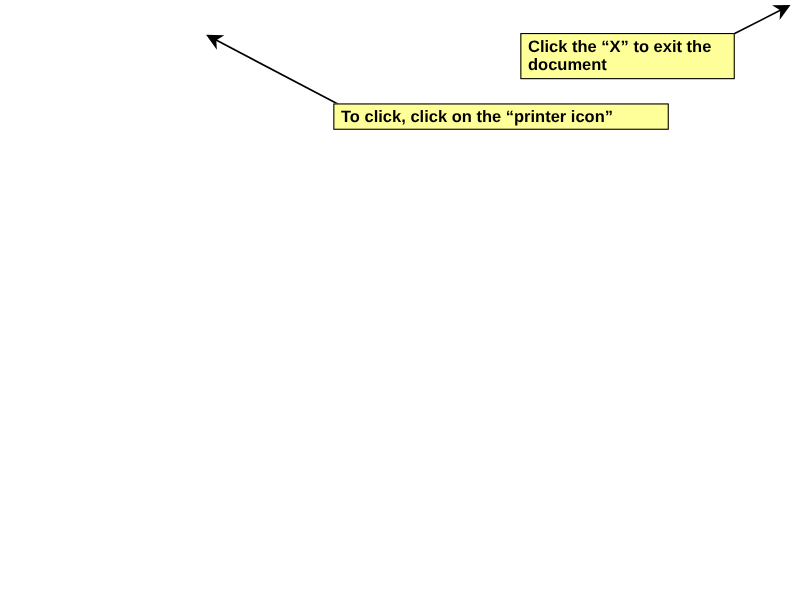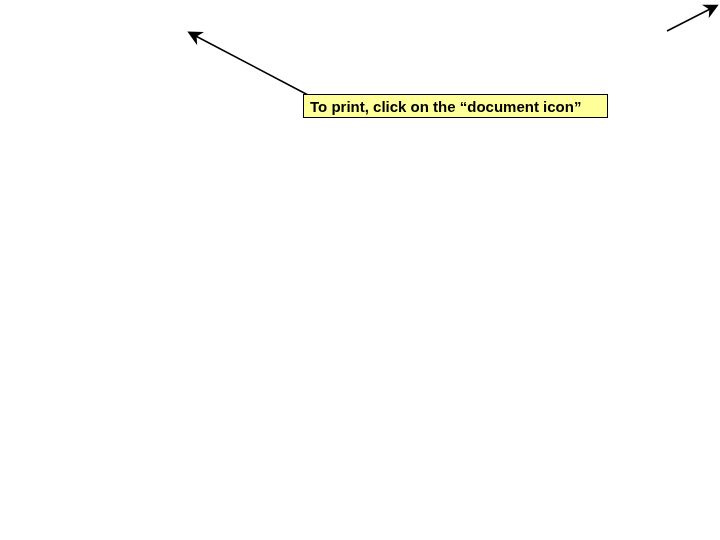--- a/index.html
+++ b/index.html
@@ -30,18 +30,21 @@
       <marker id="ah" markerWidth="10" markerHeight="10" refX="8" refY="5" orient="auto" markerUnits="strokeWidth">
         <path d="M0,0 L10,5 L0,10 L3,5 Z" fill="#000000"></path>
       </marker>
     </defs>
 
     <line x1="667" y1="31" x2="716" y2="6" stroke="#000000" stroke-width="1.5" marker-end="url(#ah)"></line>
 
     <line x1="308" y1="95" x2="190" y2="33" stroke="#000000" stroke-width="1.5" marker-end="url(#ah)"></line>
   </svg>
 
+  <div class="callout callout-exit">
+    <span>Click the “X” to exit the document</span>
+  </div>
 
   <div class="callout callout-print">
-    <span>To print, click on the “document icon”</span>
+    <span>To click, click on the “printer icon”</span>
   </div>
 
 </div>
 
 </body></html>

